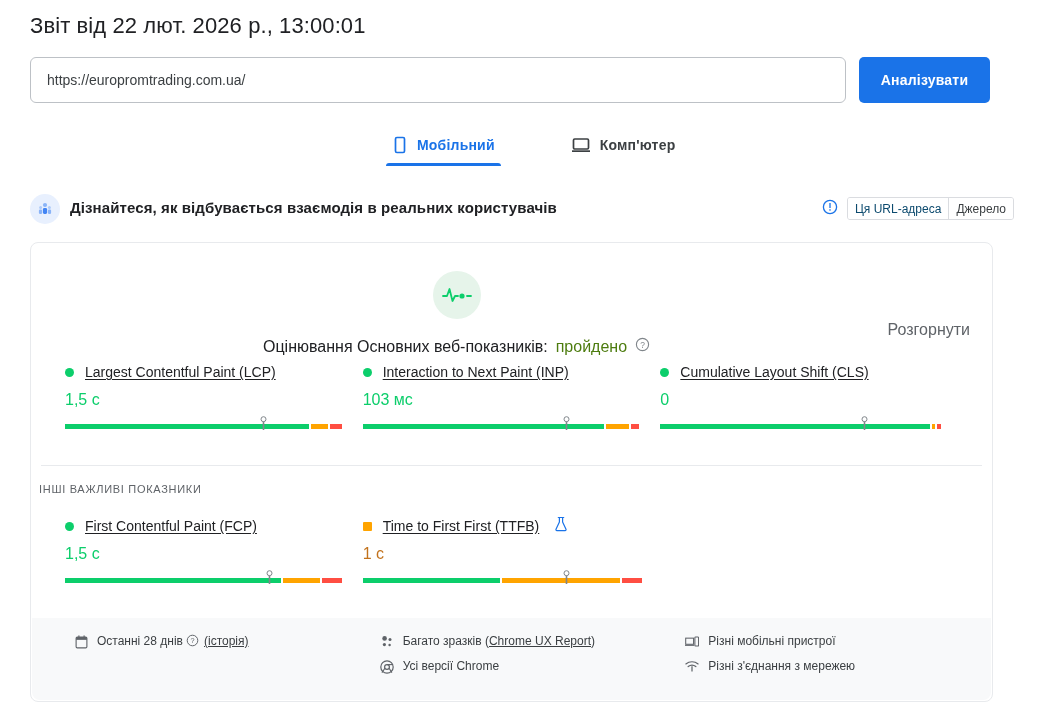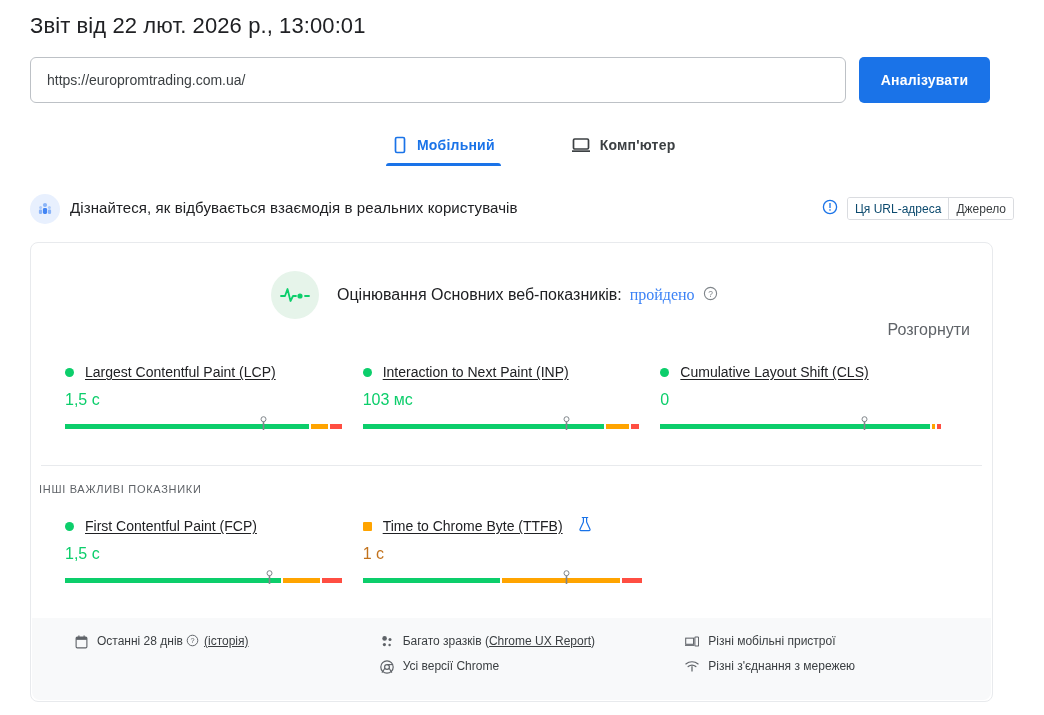--- a/index.html
+++ b/index.html
@@ -50,45 +50,45 @@
   .tab svg { display: block; }
 
   
   .fd-head { position: absolute; left: 30px; top: 194px; width: 984px; height: 32px; }
   .fd-avatar {
     position: absolute; left: 0; top: 0; width: 30px; height: 30px; border-radius: 50%;
     background: #e8f0fe; display: flex; align-items: center; justify-content: center;
   }
   .fd-title {
     position: absolute; left: 40px; top: 5px;
-    font-size: 15px; font-weight: 400; color: #202124; letter-spacing: .1px; white-space: nowrap;
+    font-size: 15px; font-weight: 700; color: #202124; letter-spacing: .1px; white-space: nowrap;
   }
   .fd-right { position: absolute; right: 0; top: 3px; display: flex; align-items: center; gap: 9px; }
   .seg { display: flex; border: 1px solid #dadce0; border-radius: 3px; overflow: hidden; height: 23px; }
   .seg-btn {
     font-size: 12px; padding: 0 7px; display: flex; align-items: center;
     background: #fff; cursor: pointer; white-space: nowrap;
     font-family: "Liberation Sans", sans-serif;
   }
   .seg-btn.disabled { color: #0c4a6e; border-right: 1px solid #dadce0; }
   .seg-btn.selected { color: #3c4043; }
 
   
   .card {
     position: absolute; left: 30px; top: 242px; width: 963px; height: 460px;
     border: 1px solid #e8eaed; border-radius: 8px; background: #fff;
   }
 
-  .assess { position: absolute; left: 240px; top: 28px; display: flex; align-items: center; gap: 18px; }
+  .assess { position: absolute; left: 232px; top: 28px; display: flex; align-items: center; gap: 18px; flex-direction: column; }
   .pulse-circle {
     width: 48px; height: 48px; border-radius: 50%; background: #e6f4ea;
     display: flex; align-items: center; justify-content: center;
   }
   .assess-text { font-size: 16px; color: #202124; display: flex; align-items: center; gap: 8px; white-space: nowrap; }
-  .assess-text .pass { color: #3b82f6; font-family: Liberation Serif, serif; }
+  .assess-text .pass { color: #4d7c0f; }
   .help-ic { display: inline-block; }
 
   .expand-link {
     position: absolute; right: 22px; top: 78px;
     font-size: 16px; color: #5f6368; cursor: pointer;
   }
 
   
   .metrics { position: absolute; left: 0; top: 118px; width: 100%; }
   .metric-row { display: flex; padding: 0 34px; }
@@ -309,21 +309,21 @@
                 <circle cx="4.5" cy="3.2" r="2.5" fill="#fff" stroke="#80868b" stroke-width="1"></circle>
                 <rect x="3.7" y="5.5" width="1.6" height="8.5" fill="#80868b"></rect>
               </svg>
             </div>
           </div>
         </div>
 
         <div class="metric">
           <div class="metric-head">
             <span class="dot sq" style="background:#ffa400"></span>
-            <span class="metric-name">Time to Chrome Byte (TTFB)</span>
+            <span class="metric-name">Time to First First (TTFB)</span>
             <span class="flask">
               <svg width="14" height="16" viewBox="0 0 14 16">
                 <path d="M5.4 1.5 V6 L2 13.2 A1 1 0 0 0 2.9 14.6 H11.1 A1 1 0 0 0 12 13.2 L8.6 6 V1.5" fill="none" stroke="#1a73e8" stroke-width="1.2" stroke-linejoin="round"></path>
                 <path d="M4.3 1.5 H9.7" stroke="#1a73e8" stroke-width="1.2" stroke-linecap="round"></path>
               </svg>
             </span>
           </div>
           <div class="metric-value" style="color:#c2721c">1 с</div>
           <div class="bar-wrap">
             <div class="bar">

